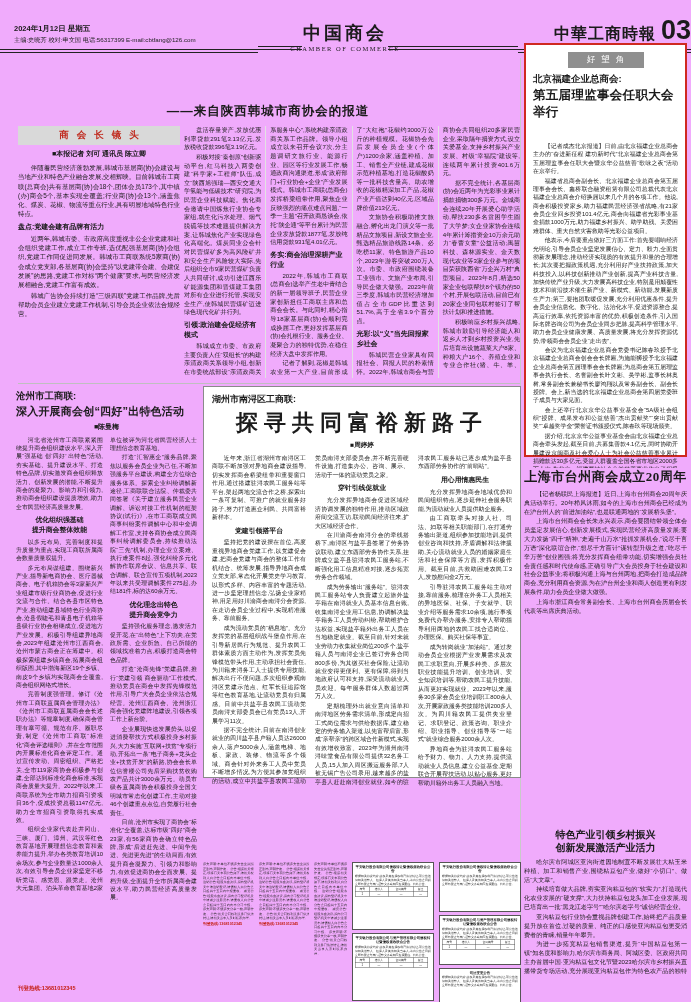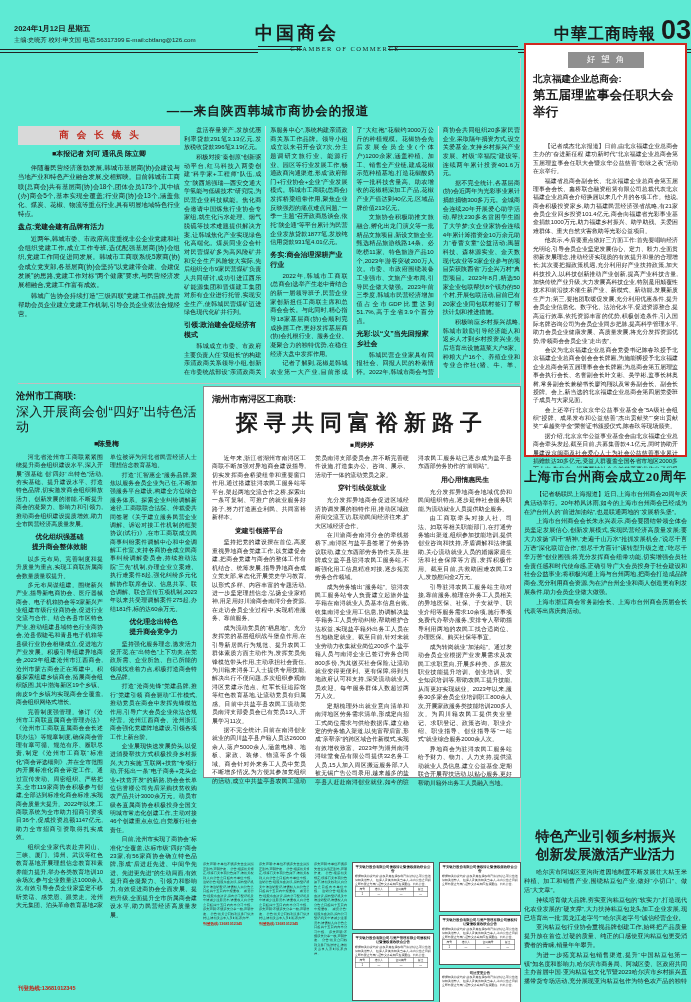--- a/index.html
+++ b/index.html
@@ -1,65 +1,65 @@
 <!DOCTYPE html>
 <html><head>
 <meta charset="utf-8">
 <style>
   html,body{margin:0;padding:0;background:#e8e8e4;}
-  #page{position:relative;width:691px;height:1002px;margin:0 auto;background:#5eead4;
+  #page{position:relative;width:691px;height:1002px;margin:0 auto;background:#f0abfc;
         font-family:"Liberation Sans","DejaVu Sans",sans-serif;color:#1b1b1b;overflow:hidden;}
   .abs{position:absolute;}
   .serif{font-family:"Liberation Serif","DejaVu Serif",serif;}
   p{margin:0 0 1px 0;text-indent:2em;text-align:justify;}
   .flow-p{margin:0 0 1px 0;text-indent:2em;text-align:justify;}
   .flow-h{font-weight:bold;margin:3px 0 2px 0;}
   .center-heads .flow-h{text-align:center;white-space:pre-line;font-size:6.9px;margin:4px 0 3px;}
   .left-heads .flow-h{font-size:7px;}
   
   .hdr-date{font-size:7.5px;font-weight:bold;}
   .hdr-credits{font-size:6.2px;margin-top:2px;color:#222;}
   .dbl{height:2px;border-top:1px solid #222;border-bottom:1px solid #222;}
-  .hdr-cn{font-size:18px;font-weight:bold;letter-spacing:3px;}
+  .hdr-cn{font-size:18px;font-weight:bold;letter-spacing:3px;text-align:center;}
   .hdr-en{font-size:6.5px;letter-spacing:1.5px;text-align:center;font-family:"Liberation Serif",serif;}
   .masthead{display:flex;align-items:baseline;justify-content:flex-end;gap:5px;}
   .masthead .nm{font-size:16px;font-weight:900;letter-spacing:1px;}
   .masthead .pg{font-size:27px;font-weight:900;}
   
   .main-hl{font-size:32px;font-weight:900;letter-spacing:3px;text-align:center;white-space:nowrap;}
   .main-sub{font-size:12.5px;font-weight:bold;text-align:center;letter-spacing:1px;}
   .mc{display:flex;gap:4px;}
   .mc-col1{width:162px;flex:none;}
   .badge-gray{background:#d9d9d9;color:#c02a1e;text-align:center;font-size:9.5px;font-weight:bold;
               letter-spacing:8px;padding:3px 0 3px 8px;margin-bottom:4px;}
   .byline{font-size:7px;font-weight:bold;text-align:center;margin:2px 0 4px;}
   .col1-flow{font-size:6.4px;line-height:1.45;height:198px;overflow:hidden;}
   .mc-rest{flex:1;column-count:4;column-gap:9px;column-rule:1px solid #e2e2e2;
            font-size:6.1px;line-height:1.42;height:252px;overflow:hidden;}
   
   .cz-kicker{font-size:9.5px;font-weight:bold;margin-bottom:2px;}
-  .cz-title{font-size:13px;font-weight:400;line-height:1.15;letter-spacing:0.2px;}
+  .cz-title{font-size:11px;font-weight:700;line-height:1.15;letter-spacing:0.2px;}
   .cz-byline{font-size:7px;font-weight:bold;text-align:center;margin:4px 0;}
   .cz-body{column-count:2;column-gap:7px;font-size:5.9px;line-height:1.42;height:542px;overflow:hidden;}
   
   .hz-box{border:1px solid #8a8a8a;padding:6px 8px;box-sizing:border-box;background:#fff;}
   .hz-kicker{font-size:9px;font-weight:bold;}
   .hz-title{font-size:22px;font-weight:900;letter-spacing:6px;text-align:center;margin:2px 0 3px;}
   .hz-byline{font-size:6.5px;font-weight:bold;text-align:center;margin:1px 0 4px;}
   .hz-body{column-count:3;column-gap:9px;font-size:5.9px;line-height:1.43;height:392px;overflow:hidden;}
   
   .redbox{border:2px solid #cf2920;padding:5px 7px;box-sizing:border-box;background:#fff;}
   .hope-badge{width:70px;margin:2px auto 5px;background:#8f8f8f;color:#fff;text-align:center;
               font-size:8.5px;letter-spacing:6px;padding:2px 0 2px 6px;}
   .rb-kicker{font-size:9.5px;font-weight:bold;margin:2px 0 1px;}
   .rb-title{font-size:12.5px;font-weight:900;letter-spacing:0.3px;margin-bottom:21px;}
   .rb-body{font-size:5.9px;line-height:1.42;height:326px;overflow:hidden;}
   .tz-title{font-size:13px;font-weight:900;text-align:center;letter-spacing:0.5px;margin-bottom:4px;}
   .tz-body{font-size:6.1px;line-height:1.45;height:340px;overflow:hidden;}
-  .ts-title{font-size:14px;font-weight:900;text-align:center;line-height:1.3;margin-bottom:4px;}
+  .ts-title{font-size:10px;font-weight:900;text-align:center;line-height:1.3;margin-bottom:4px;}
   .ts-body{font-size:6.1px;line-height:1.45;height:118px;overflow:hidden;}
   
   .notices{display:flex;gap:5px;}
   .strip{overflow:hidden;}
   .shrink{transform:scale(0.5);transform-origin:top left;width:200%;}
   .strip-text{font-size:6.4px;line-height:1.4;text-align:justify;color:#2a2a2a;}
   .hotline{color:#c41e12;font-size:7.5px;font-weight:bold;margin-top:2px;}
   .nbox{border:1px solid #555;padding:2px;margin-bottom:3px;overflow:hidden;background:#fff;}
   .nbox-title{font-weight:bold;text-align:center;font-size:6.8px;line-height:1.25;margin-bottom:1px;}
   .nbox-body{font-size:5.8px;line-height:1.35;text-align:justify;}

